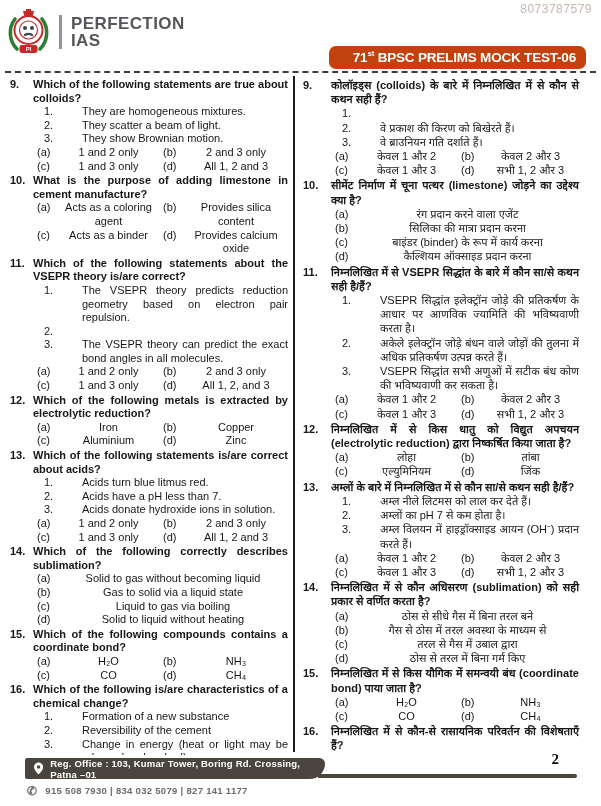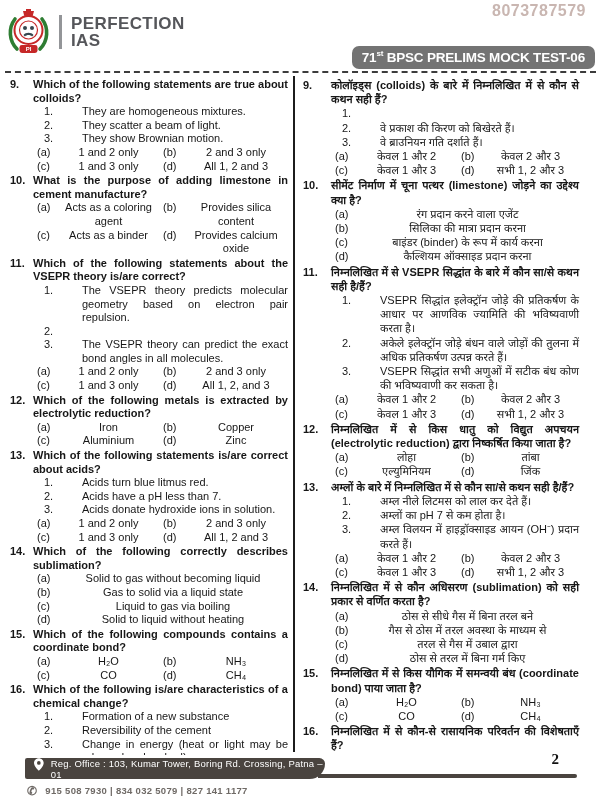--- a/index.html
+++ b/index.html
@@ -1,26 +1,26 @@
 <!DOCTYPE html>
 <html><head>
 <meta charset="utf-8">
 <style>
   * { margin:0; padding:0; box-sizing:border-box; }
   html,body { background:#fff; }
   body { font-family:"Liberation Sans", sans-serif; color:#171717; }
   .page { position:relative; width:601px; height:806px; background:#ffffff; overflow:hidden; margin:0 auto; }
 
   
-  .watermark { position:absolute; top:2px; right:15px; font-size:16px; letter-spacing:.5px; color:#c9b6b1; font-weight:bold; }
+  .watermark { position:absolute; top:2px; right:9px; font-size:12px; letter-spacing:.5px; color:#c9b6b1; font-weight:normal; }
   .logo-wrap { position:absolute; top:8px; left:6px; display:flex; align-items:center;justify-content:center; }
   .brand-sep { width:3px; height:34px; background:#939598; margin:0 9px 0 8px; }
   .brand-text { color:#55565a; font-weight:bold; font-size:17px; line-height:17px; letter-spacing:.4px; }
-  .banner { position:absolute; top:46px; right:6px; background:#737373; color:#fff; font-weight:bold;
-            font-size:13.5px; letter-spacing:-.2px; padding:3px 10px 4px 10px; border-radius:7px; white-space:nowrap; }
+  .banner { position:absolute; top:46px; right:15px; background:#c2410c; color:#fff; font-weight:bold;
+            font-size:13.5px; letter-spacing:-.2px; padding:3px 10px 4px 24px; border-radius:7px; white-space:nowrap; }
   .banner sup { font-size:8px; vertical-align:super; }
   .dash-rule { position:absolute; top:71px; left:5px; right:5px; border-top:2px dashed #3c3c3c; }
 
   
   .main { position:absolute; top:77px; left:0; right:0; height:678px; display:flex; overflow:hidden; }
   .divider { position:absolute; top:76px; left:293px; width:2px; height:676px; background:#1c1c1c; }
   .col { font-size:11px; }
   .col-left  { width:294px; padding:1px 6px 0 10px; line-height:13.6px; }
   .col-right { flex:1; padding:1px 22px 0 9px; line-height:14.2px; }
 
@@ -34,22 +34,22 @@
   .snum { margin-left:11px; width:22px; flex-shrink:0; }
   .stext { flex:1; text-align:justify;margin-left:16px; }
   .opts.grid2 { display:grid; grid-template-columns:126px 1fr; }
   .opts.list .opt { width:100%; }
   .opt { display:flex; }
   .olabel { margin-left:4px; width:21px; flex-shrink:0; }
   .otext { flex:1;text-align:center; }
 
   
   .addr-bar { position:absolute; left:25px; top:758px; width:300px; height:21px; background:#4a443f;
-              border-radius:3px 8px 22px 3px; display:flex; align-items:flex-start; gap:7px;
-              color:#ffffff; font-size:9.5px; font-weight:normal; padding-left:9px; letter-spacing:.2px; }
+              border-radius:3px 8px 22px 3px; display:flex; align-items:center; gap:7px;
+              color:#ffffff; font-size:9.5px; font-weight:bold; padding-left:9px; letter-spacing:.2px; }
   .footer-line { position:absolute; left:318px; top:774px; width:259px; height:4px; background:#4a443f; border-radius:0 2px 2px 0; }
   .page-num { position:absolute; top:751px; right:42px; font-family:"Liberation Serif", serif; font-weight:bold; font-size:15px; color:#111; }
   .phone-row { position:absolute; left:27px; top:785px; display:flex; align-items:center; gap:8px;
                color:#6f6a66; font-size:9.5px; font-weight:bold; letter-spacing:.3px; }
   .phone-glyph { font-size:12px; line-height:10px; color:#6f6a66; }
 </style>
 </head>
 <body>
 
 <div class="page">
@@ -148,21 +148,21 @@
     </div>
   </div>
 
   <div class="q">
     <div class="qnum">11.</div>
     <div class="qbody">
       <div class="qtext">Which of the following statements about the VSEPR theory is/are correct?</div>
       <div class="stmts">
               <div class="stmt">
                 <span class="snum">1.</span>
-                <span class="stext">The VSEPR theory predicts molecular geometry based on electron pair repulsion.</span>
+                <span class="stext">The VSEPR theory predicts reduction geometry based on electron pair repulsion.</span>
               </div>
               <div class="stmt">
                 <span class="snum">2.</span>
               </div>
               <div class="stmt">
                 <span class="snum">3.</span>
                 <span class="stext">The VSEPR theory can predict the exact bond angles in all molecules.</span>
               </div>
             </div>
       <div class="opts grid2">

